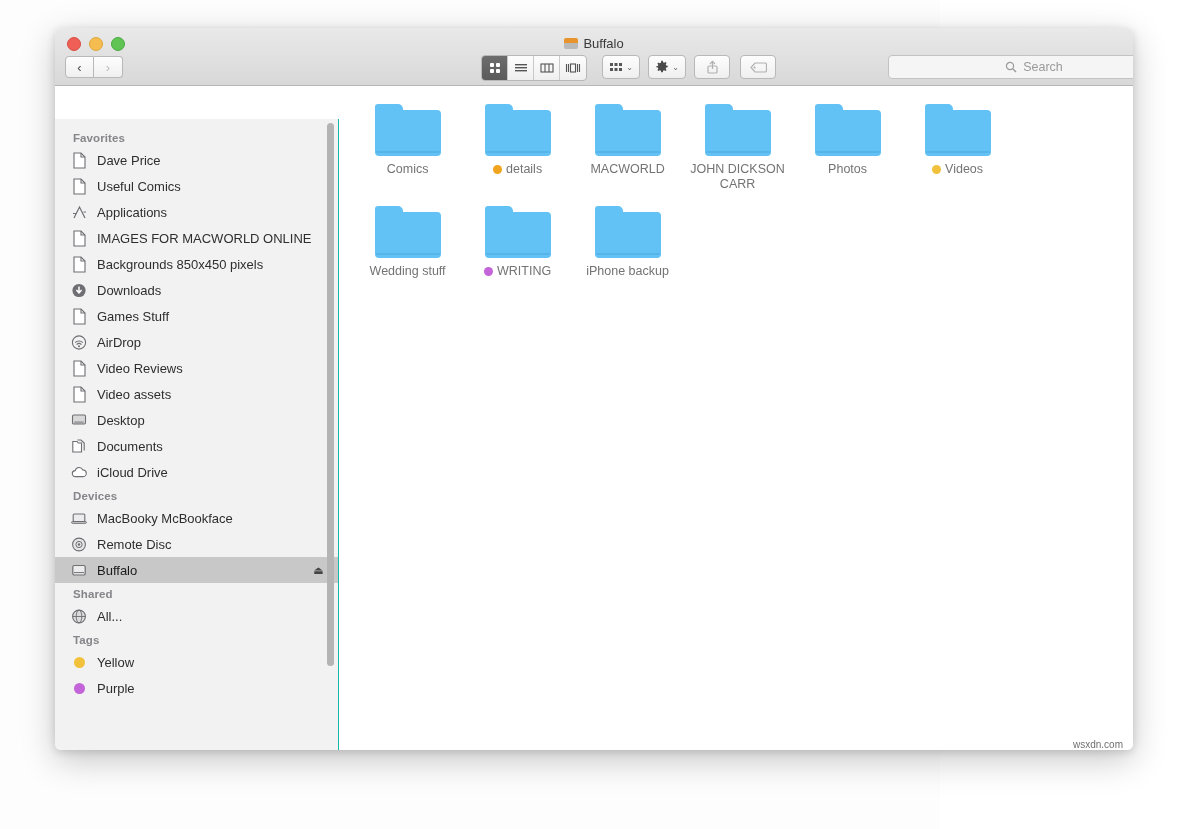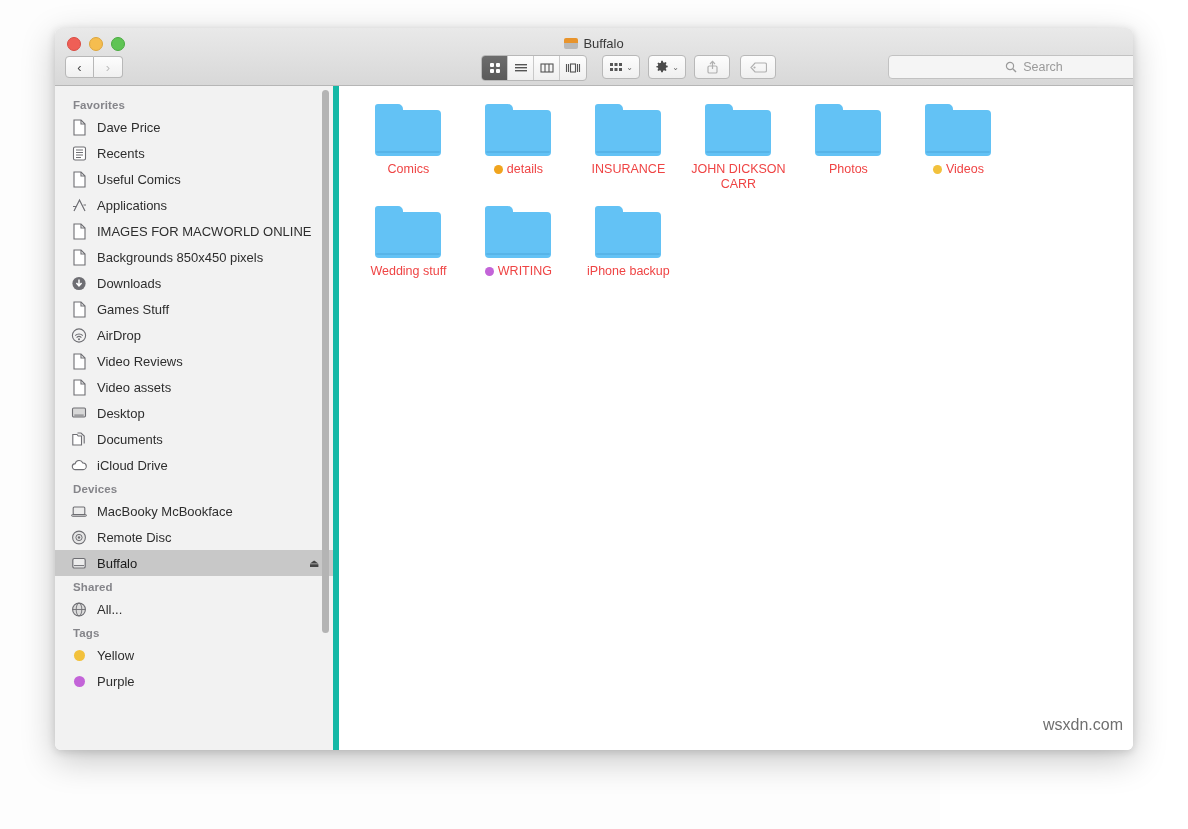--- a/index.html
+++ b/index.html
@@ -123,25 +123,26 @@
     box-sizing: border-box;
   }
   .search-ph { font-size: 12.5px; color: #9a9a9a; }
 
   
   .body { flex: 1 1 auto; display: flex; min-height: 0; }
 
   .sidebar {
     width: 366px;
     background: #f2f2f2;
-    border-right: 6px solid #14b8a6;
+    border-right: 1px solid #14b8a6;
     position: relative;
     padding-top: 8px;
     box-sizing: border-box;
     overflow: hidden;
+    margin-top: 33px;
   }
   .sb-header {
     font-size: 11.5px; color: #85858a; font-weight: bold;
     padding: 5px 0 3px 18px;
     letter-spacing: 0.1px;
   }
   .sb-item {
     height: 26px;
     display: flex; align-items: center;
     padding-left: 14px;
@@ -203,33 +204,33 @@
     background: #63c2f5;
     border-radius: 2px 4px 4px 4px;
   }
   .folder .lip {
     position: absolute; left: 1px; bottom: 3px;
     width: 64px; height: 2px;
     background: #57b4e8;
     border-radius: 1px;
   }
   .flabel {
-    font-size: 12.5px; color: #ef4444;
+    font-size: 12.5px; color: #737373;
     text-align: center; line-height: 15px;
     display: flex; align-items: flex-start; justify-content: center; gap: 4px;
     max-width: 108px;
   }
   .flabel .dot {
     width: 9px; height: 9px; border-radius: 50%;
     flex: 0 0 auto; margin-top: 3px;
   }
   .watermark {
     position: absolute;
-    right: 10px; bottom: 16px;
-    font-size: 16px; color: #6f6f6f;
+    right: 10px; bottom: 0;
+    font-size: 10px; color: #6f6f6f;
     font-family: "Liberation Sans", sans-serif;
   }
   svg { display: block; }
 </style>
 </head>
 <body>
 
 <div class="desktop">
 
   <div class="window">
@@ -351,32 +352,20 @@
                 <svg width="15" height="17" viewBox="0 0 15 17">
                   <path d="M2 1 H9 L13 5 V16 H2 Z" fill="#fff" stroke="#6e6e73" stroke-width="1.1"></path>
                   <path d="M9 1 V5 H13" fill="none" stroke="#6e6e73" stroke-width="1.1"></path>
                 </svg>
               </span>
               <span>Dave Price</span>
             </div>
             <div class="sb-item">
               <span class="sb-ico">
                 <svg width="15" height="17" viewBox="0 0 15 17">
-                  <rect x="1.5" y="2" width="12" height="13" rx="1.6" fill="#fff" stroke="#6e6e73" stroke-width="1.1"></rect>
-                  <line x1="4" y1="5" x2="11" y2="5" stroke="#6e6e73" stroke-width="1"></line>
-                  <line x1="4" y1="7.5" x2="11" y2="7.5" stroke="#6e6e73" stroke-width="1"></line>
-                  <line x1="4" y1="10" x2="11" y2="10" stroke="#6e6e73" stroke-width="1"></line>
-                  <line x1="4" y1="12.5" x2="9" y2="12.5" stroke="#6e6e73" stroke-width="1"></line>
-                </svg>
-              </span>
-              <span>Recents</span>
-            </div>
-            <div class="sb-item">
-              <span class="sb-ico">
-                <svg width="15" height="17" viewBox="0 0 15 17">
                   <path d="M2 1 H9 L13 5 V16 H2 Z" fill="#fff" stroke="#6e6e73" stroke-width="1.1"></path>
                   <path d="M9 1 V5 H13" fill="none" stroke="#6e6e73" stroke-width="1.1"></path>
                 </svg>
               </span>
               <span>Useful Comics</span>
             </div>
             <div class="sb-item">
               <span class="sb-ico">
                 <svg width="15" height="17" viewBox="0 0 15 17">
                   <path d="M2 14 L7.5 3 L13 14" fill="none" stroke="#6e6e73" stroke-width="1.2"></path>
@@ -558,21 +547,21 @@
                 <span>details</span>
               </div>
             </div>
             <div class="fitem">
               <div class="folder">
                 <div class="tab"></div>
                 <div class="main"></div>
                 <div class="lip"></div>
               </div>
               <div class="flabel">
-                <span>INSURANCE</span>
+                <span>MACWORLD</span>
               </div>
             </div>
             <div class="fitem">
               <div class="folder">
                 <div class="tab"></div>
                 <div class="main"></div>
                 <div class="lip"></div>
               </div>
               <div class="flabel">
                 <span>JOHN DICKSON CARR</span>

